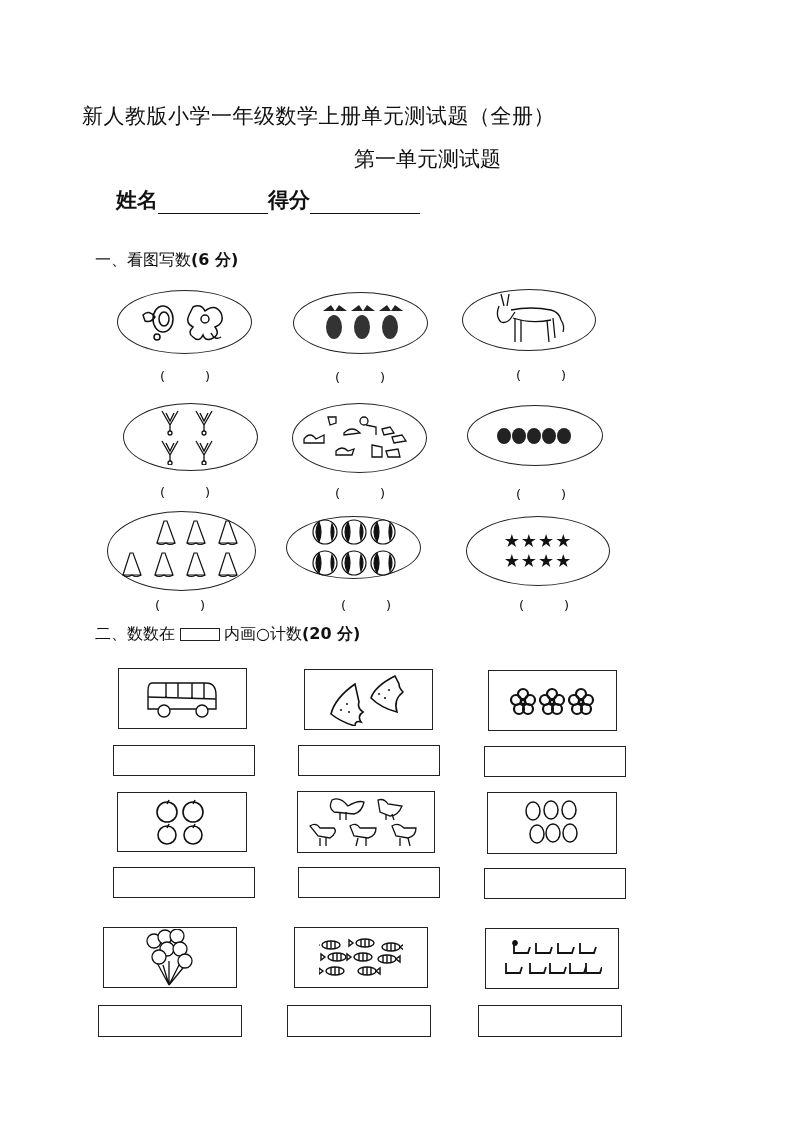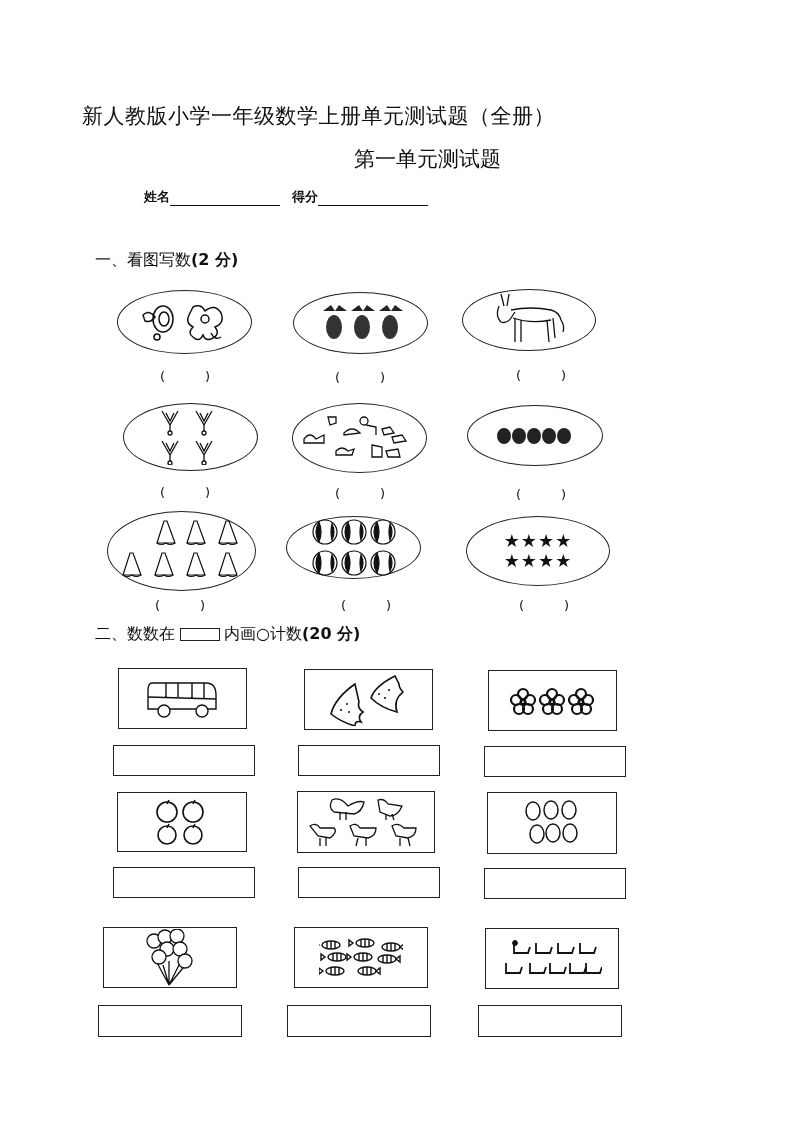--- a/index.html
+++ b/index.html
@@ -3,21 +3,21 @@
 <meta charset="utf-8">
 <style>
   * { box-sizing: border-box; margin: 0; padding: 0; }
   html, body { width: 793px; height: 1122px; background: #ffffff; overflow: hidden; }
   body { position: relative; font-family: "DejaVu Sans", sans-serif; color: #111; }
 
   .title { position: absolute; left: 0; width: 627px; text-align: center; font-family: "DejaVu Serif", serif; }
   .title-main { top: 102px; font-size: 21px; padding-left: 10px; letter-spacing: 0.5px; }
   .title-sub { top: 145px; font-size: 21px; left: 354px; width: auto; text-align: left; }
 
-  .namerow { position: absolute; top: 186px; left: 144px; font-size: 13px; font-weight: bold; display: flex; align-items: flex-end; }
+  .namerow { position: absolute; top: 186px; left: 116px; font-size: 21px; font-weight: bold; display: flex; align-items: flex-end; }
   .namerow .blank { display: inline-block; border-bottom: 1.5px solid #111; height: 20px; }
   .namerow .lbl { margin-right: 0; }
 
   .section-head { position: absolute; left: 95px; font-size: 16px; font-weight: bold; display: flex; align-items: center; }
   .section-head .cn { font-weight: normal; }
   .inline-box { display: inline-block; width: 40px; height: 13px; border: 1.5px solid #222; margin: 0 4px 0 5px; }
 
   .oval { position: absolute; border: 1.6px solid #222; border-radius: 50%; display: flex; align-items: center; justify-content: center; }
   .paren { position: absolute; font-size: 13px; width: 50px; display: flex; justify-content: space-between; }
 
@@ -28,28 +28,28 @@
 </style>
 </head>
 <body>
 
 <div class="title title-main">新人教版小学一年级数学上册单元测试题（全册）</div>
 <div class="title title-sub">第一单元测试题</div>
 
 <div class="namerow">
   <span class="lbl">姓名</span>
   <span class="blank" style="width:110px;"></span>
-  <span class="lbl" style="margin-left:12px;">得分</span>
+  <span class="lbl" style="">得分</span>
   <span class="blank" style="width:110px;"></span>
 </div>
 
 <div class="section-head" style="top:250px;">
   <span class="cn">一、</span>
   <span class="cn">看图写数</span>
-  <span>(2 分)</span>
+  <span>(6 分)</span>
 </div>
 
 <div class="oval" style="left:117px;top:290px;width:135px;height:64px;">
   <svg width="100" height="50" viewBox="0 0 100 50">
     <g fill="none" stroke="#111" stroke-width="1.5">
       <ellipse cx="28" cy="22" rx="10" ry="13"></ellipse>
         <ellipse cx="29" cy="22" rx="5" ry="7"></ellipse>
       <path d="M8 18 q6 -6 12 2 q-4 6 -10 4 z"></path>
         <circle cx="22" cy="40" r="3"></circle>
       <path d="M58 10 q8 -4 12 4 q10 -8 16 2 q4 10 -6 14 q6 8 -4 12 q-6 2 -8 -4 q-4 8 -10 2 q-6 -4 0 -10 q-8 -4 -4 -12 z"></path>

